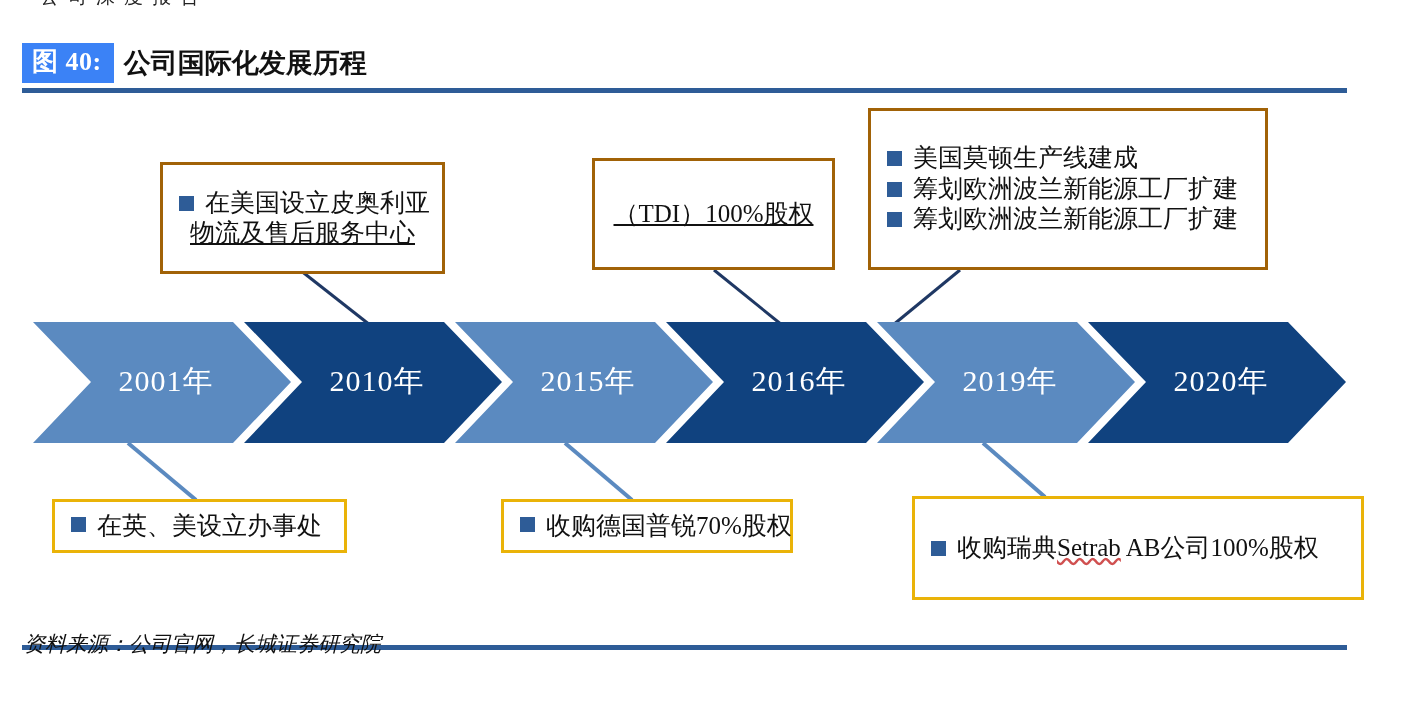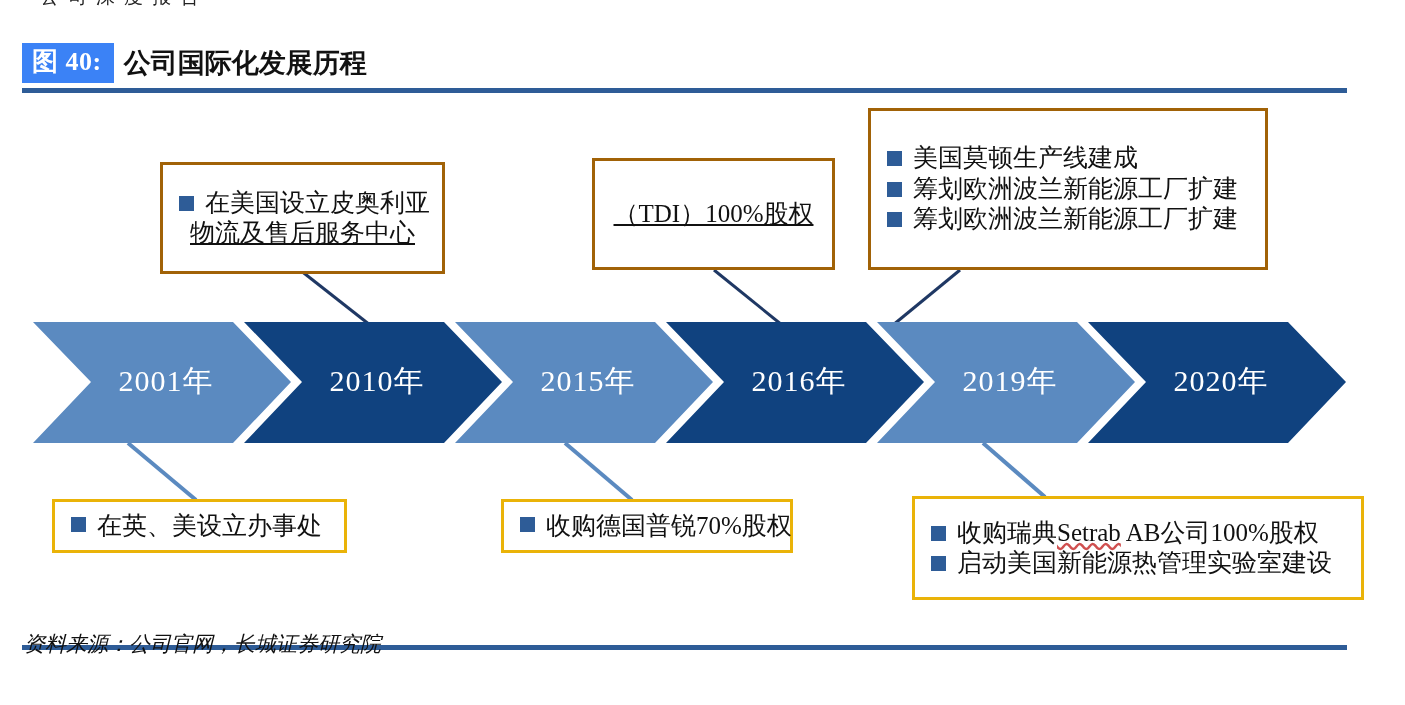--- a/index.html
+++ b/index.html
@@ -252,22 +252,18 @@
     </div>
   </div>
 
   <div class="callout bottom" style="left:912px; top:496px; width:452px; height:104px; padding:8px 16px;">
     <div class="co-line">
       <span class="co-bullet"></span>
       <span class="co-text">
         <span>收购瑞典</span><span class="co-spell">Setrab</span><span> AB公司100%股权</span>
       </span>
     </div>
-    <div class="co-line">
-      <span class="co-bullet"></span>
-      <span class="co-text">启动美国新能源热管理实验室建设</span>
-    </div>
   </div>
 
   <div class="footer-rule"></div>
   <div class="footer-note">资料来源：公司官网，长城证券研究院</div>
 
 </div>
 
 </body></html>

